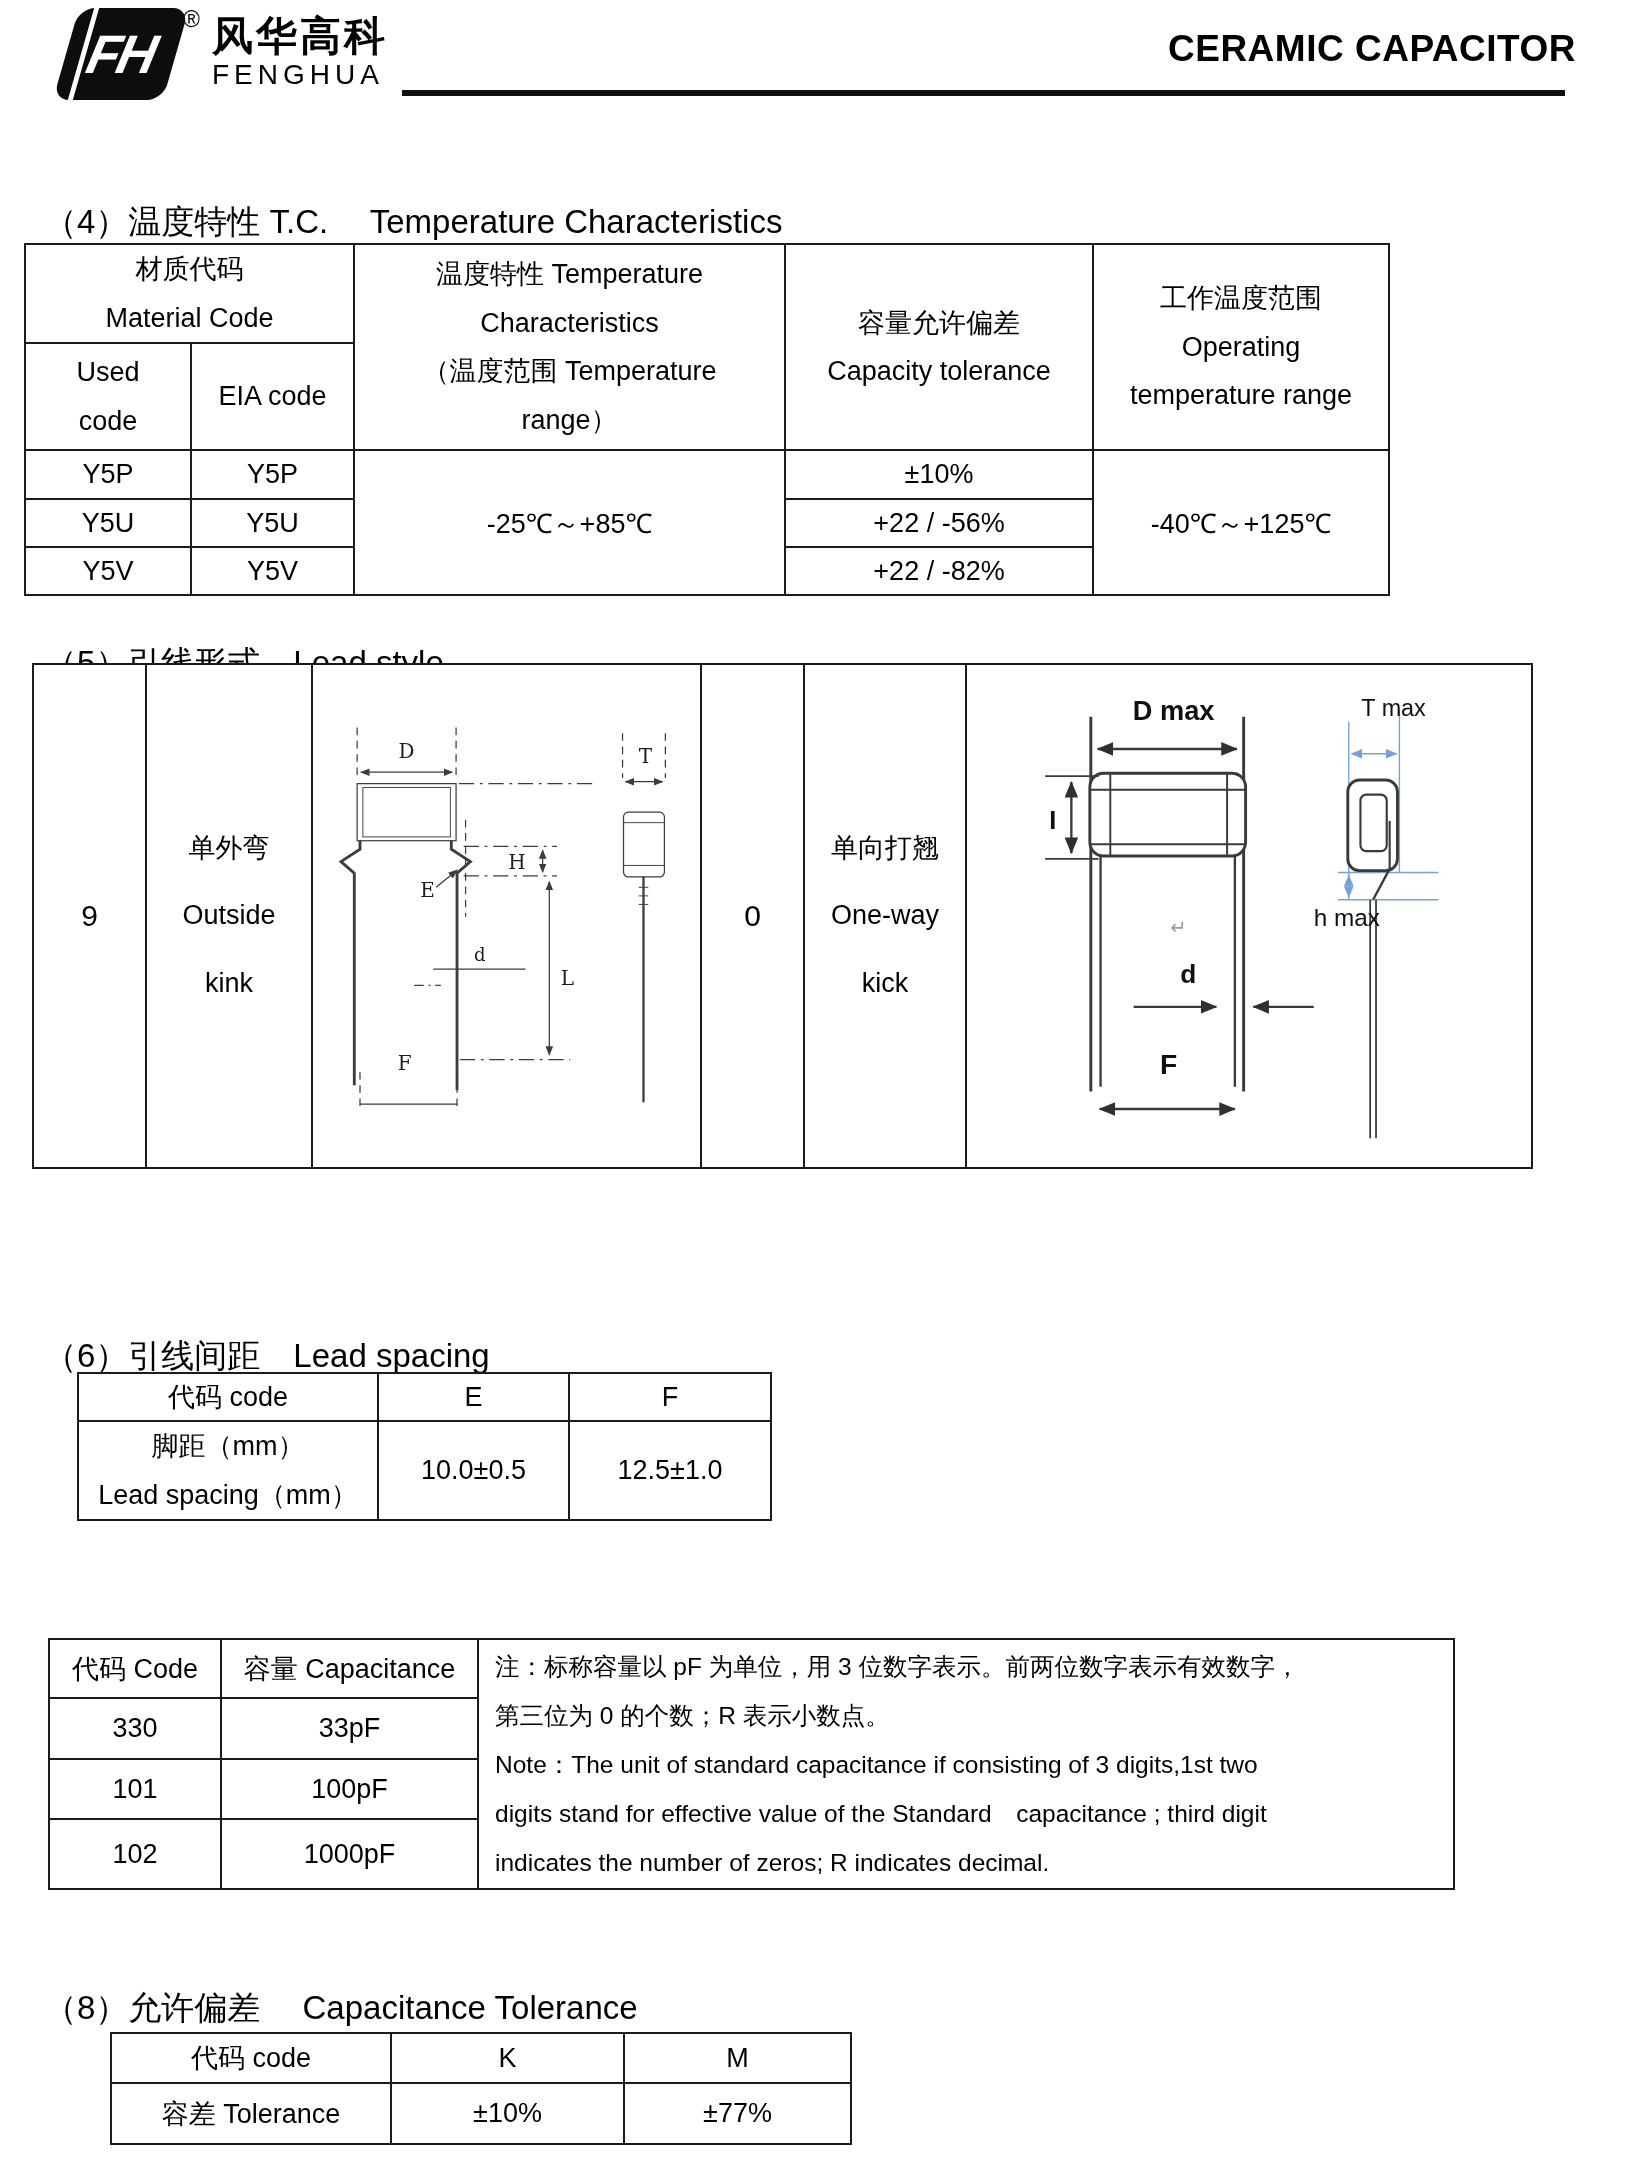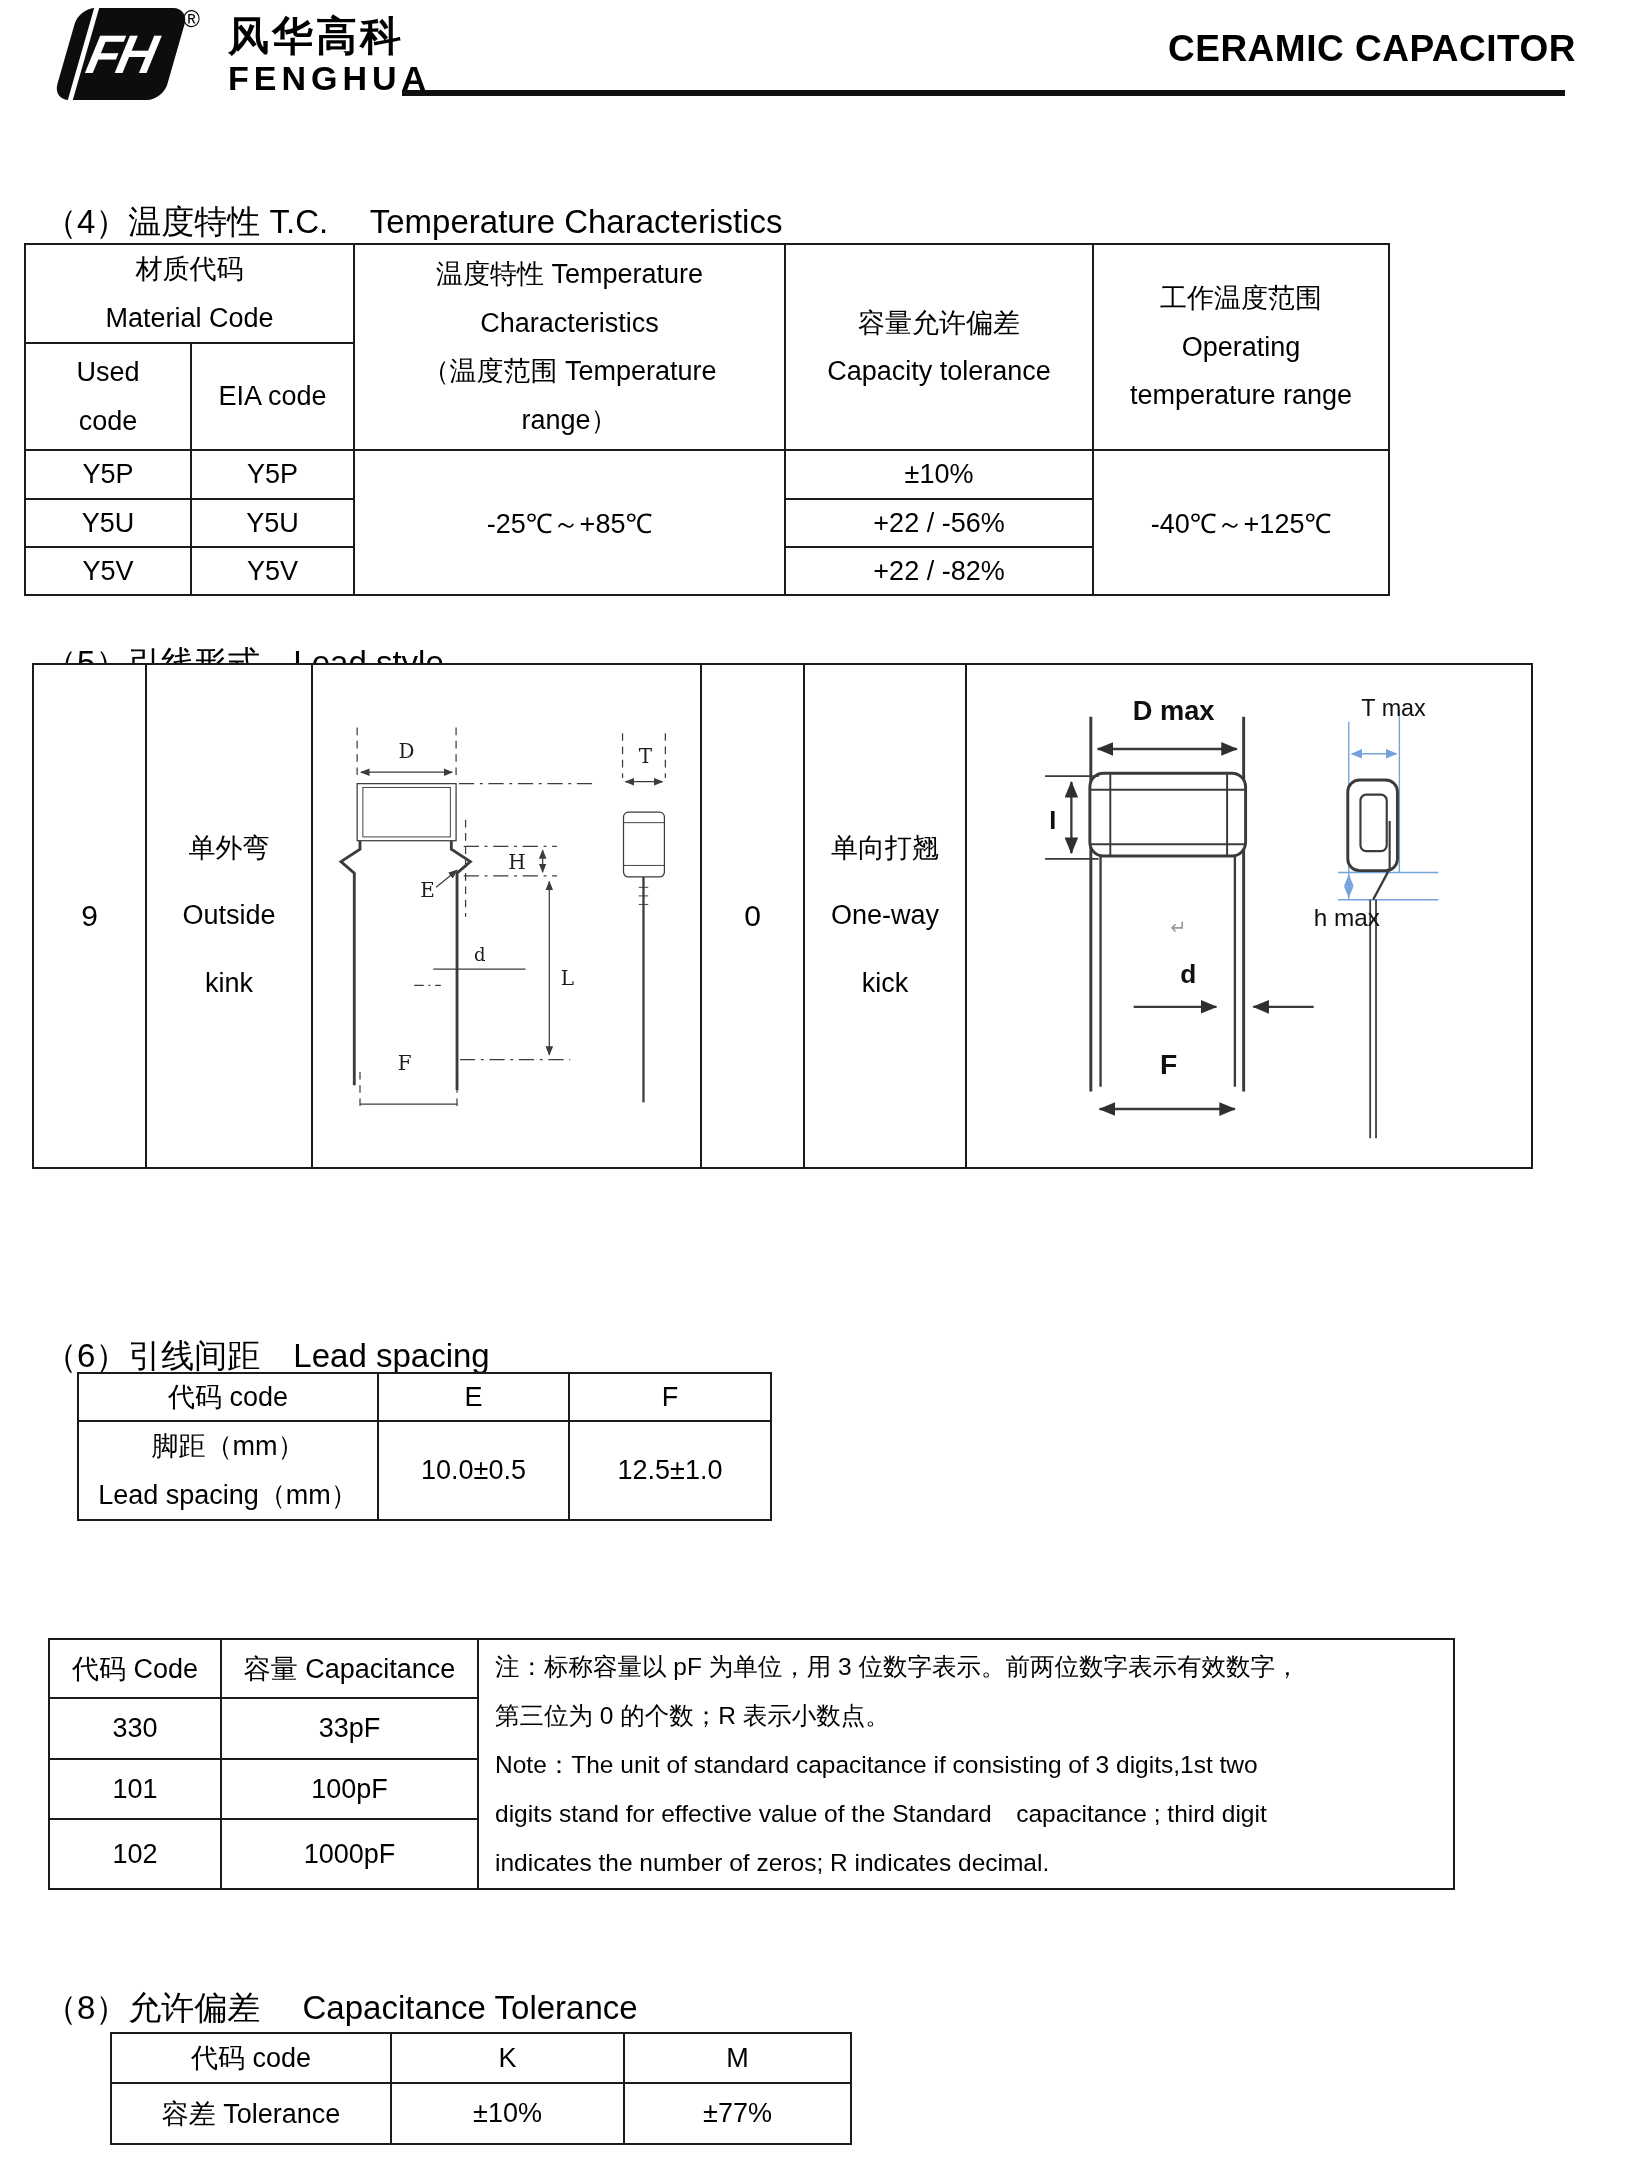--- a/index.html
+++ b/index.html
@@ -15,23 +15,23 @@
     width:110px; height:92px; background:#0d0d0d; border-radius:16px;
     transform:skewX(-16deg); position:relative; display:flex;
     align-items:center; justify-content:center; margin-left:14px; overflow:hidden;
   }
   .logo-fh {
     color:#fff; font-style:italic; font-weight:bold; font-size:54px;
     letter-spacing:-3px; transform:skewX(4deg);
   }
   .logo-slit { position:absolute; left:15px; top:0; width:5px; height:100%; background:#fff; }
   .reg { font-size:23px; margin:0 0 0 7px; line-height:1; }
-  .brand { margin-left:28px; margin-top:8px; line-height:1; }
+  .brand { margin-left:12px; margin-top:8px; line-height:1; }
   .brand-cn { font-size:41px; font-weight:bold; letter-spacing:3px; }
-  .brand-en { font-size:34px; font-weight:bold; letter-spacing:5px; margin-top:4px; }
+  .brand-en { font-size:28px; font-weight:normal; letter-spacing:5px; margin-top:4px; }
   .doc-title { left:1168px; top:28px; font-size:37px; font-weight:bold; letter-spacing:0.5px; }
   .head-rule { left:402px; top:90px; width:1163px; height:6px; background:#101010; }
 
   
   .sec-title { left:44px; font-size:33px; white-space:pre; }
 
   
   table { border-collapse:collapse; table-layout:fixed; background:#fff; }
   td {
     border:2px solid #1b1b1b; text-align:center; vertical-align:middle;

